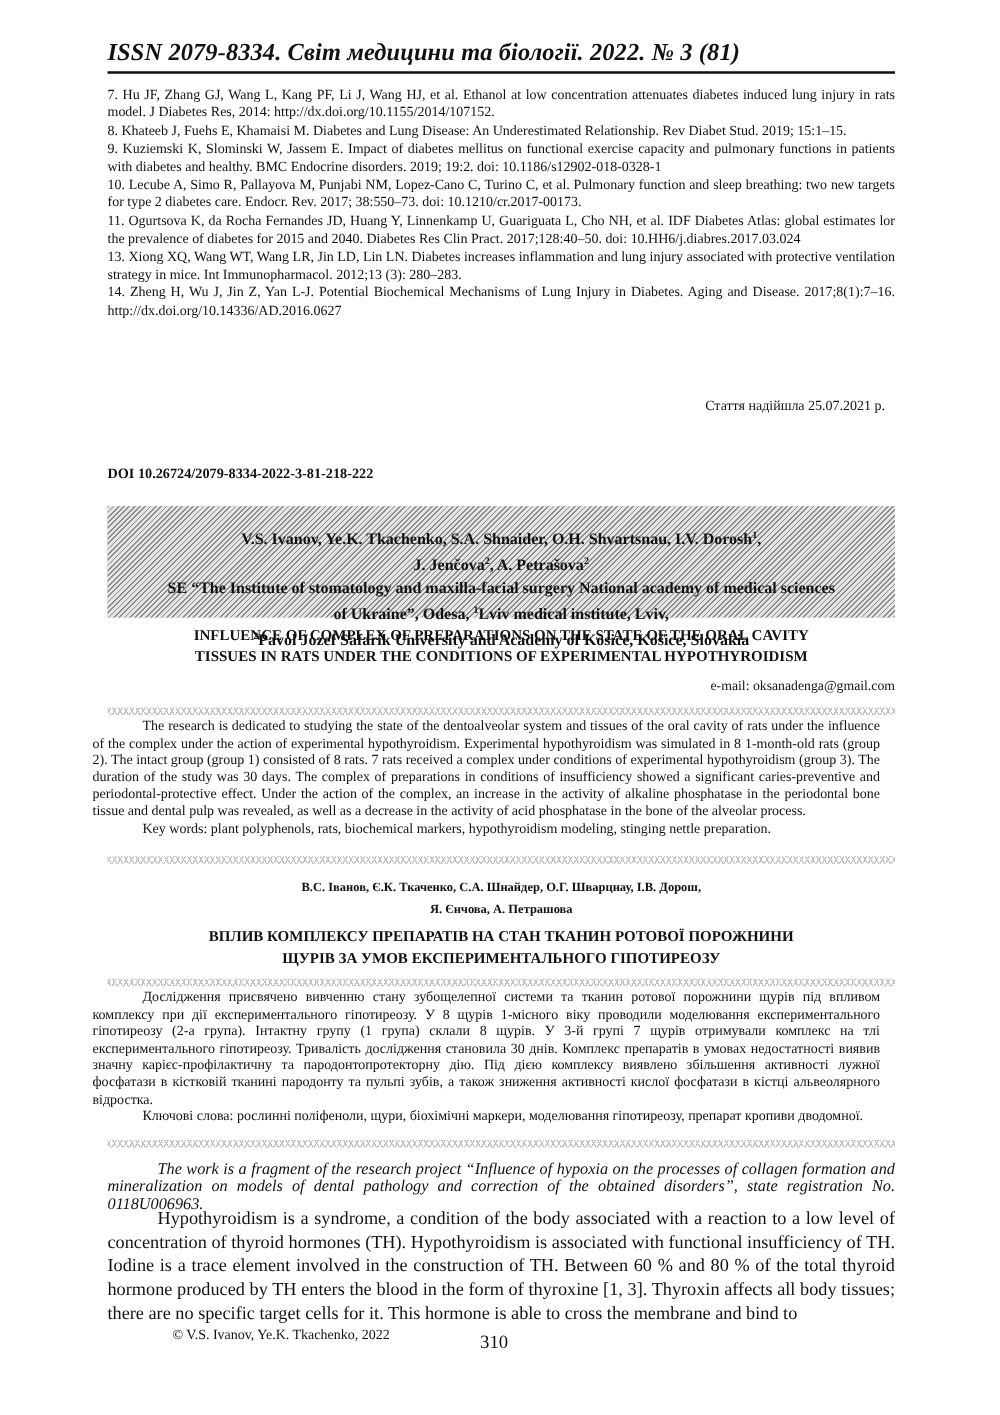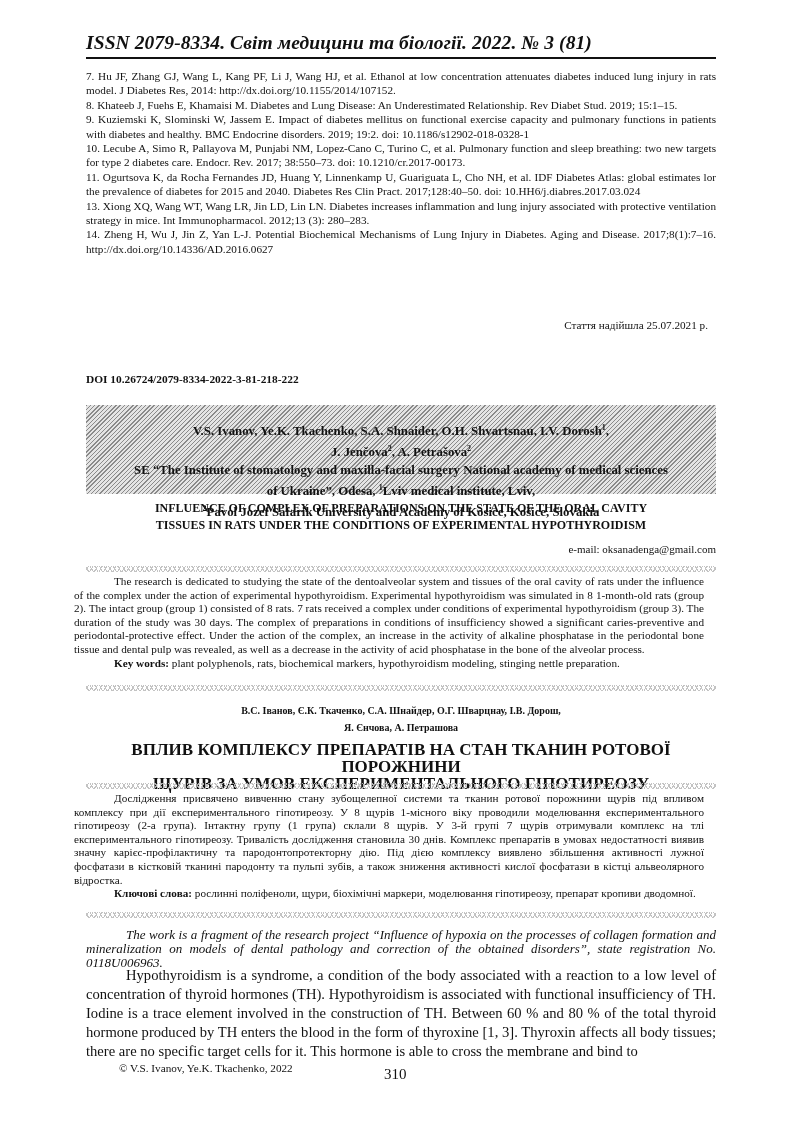--- a/index.html
+++ b/index.html
@@ -58,45 +58,45 @@
       background-image: repeating-linear-gradient(60deg, transparent 0 2px, #bdbdbd 2px 3px, transparent 3px 4px),
                         repeating-linear-gradient(-60deg, transparent 0 2px, #bdbdbd 2px 3px, transparent 3px 4px);
       opacity: 0.9;
     }
 
     .abstract {
       position: absolute; left: 74px; width: 630px;
       font-size: 11.2px; line-height: 13.6px; text-align: justify;
     }
     .abstract p { text-indent: 40px; }
-    .abstract .kw-label { font-weight: bold; }
+    .abstract .kw-label { font-weight: normal; }
 
     .authors-ua {
       position: absolute; left: 86px; top: 702px; width: 630px;
       text-align: center; font-weight: bold; font-size: 10px; line-height: 17px;
     }
     .title-ua {
       position: absolute; left: 86px; top: 741px; width: 630px;
-      text-align: center; font-weight: bold; font-size: 17px; line-height: 17px;
+      text-align: center; font-weight: bold; font-size: 12px; line-height: 17px;
     }
 
     .grant {
       position: absolute; left: 86px; top: 928px; width: 630px;
       font-size: 13px; line-height: 14px; font-style: italic; text-align: justify;
     }
     .grant p { text-indent: 40px; }
 
     .body-text {
       position: absolute; left: 86px; top: 966px; width: 630px;
       font-size: 14.6px; line-height: 19.1px; text-align: justify;
     }
     .body-text p { text-indent: 40px; }
 
     .copyright {
-      position: absolute; left: 119px; top: 1062px; font-size: 11.2px;
+      position: absolute; left: 138px; top: 1062px; font-size: 11.2px;
     }
     .page-number {
       position: absolute; left: 384px; top: 1066px; font-size: 15px;
     }
   </style>
 </head>
 <body>
 
 <div class="page">
 

